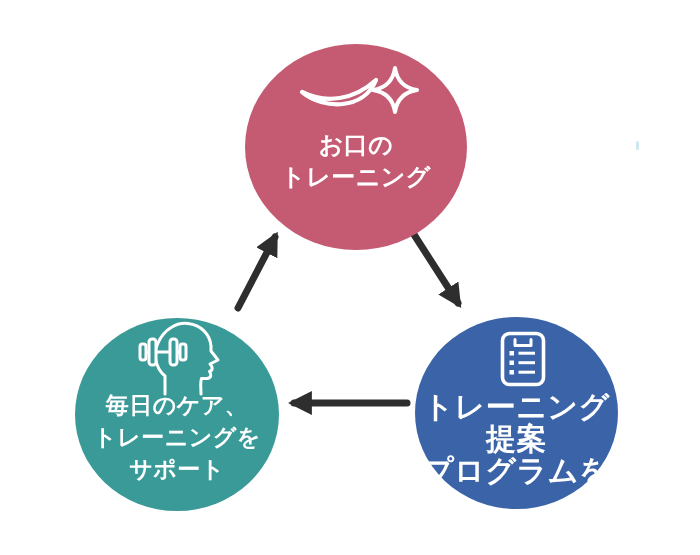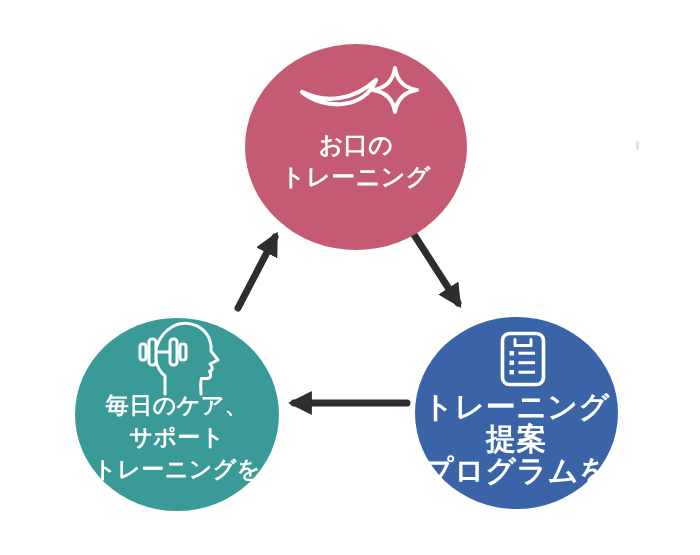--- a/index.html
+++ b/index.html
@@ -71,19 +71,19 @@
     <svg class="icon icon-head" width="96" height="78" viewBox="0 0 96 78">
       <path d="M33,74 L33,56 C23,48 21,33 26,23 C32,9 45,2 56,3.5 C69,5 78,14 79,26 L79,31 L86,40 L78,44 C81,47 81,50 77.5,51.5 C80,54.5 79,58 75,58.5 L69.5,58.5 C68,63 69,67 69,74" fill="none" stroke="#ffffff" stroke-width="3" stroke-linecap="round" stroke-linejoin="round"></path>
       <line x1="11" y1="32" x2="51" y2="32" stroke="#ffffff" stroke-width="3" stroke-linecap="round"></line>
       <rect x="17" y="19" width="7" height="26" rx="3" stroke="#ffffff" stroke-width="3" style="fill: rgb(58, 154, 152);"></rect>
       <rect x="38" y="19" width="7" height="26" rx="3" stroke="#ffffff" stroke-width="3" style="fill: rgb(58, 154, 152);"></rect>
       <rect x="8" y="24" width="6" height="16" rx="2.5" stroke="#ffffff" stroke-width="3" style="fill: rgb(58, 154, 152);"></rect>
       <rect x="48" y="24" width="6" height="16" rx="2.5" stroke="#ffffff" stroke-width="3" style="fill: rgb(58, 154, 152);"></rect>
     </svg>
     <div class="node-label" style="color: rgb(255, 255, 255);">
       <div>毎日のケア、</div>
+      <div>トレーニングを</div>
       <div>サポート</div>
-      <div>トレーニングを</div>
     </div>
   </div>
 
   <div class="artifact"></div>
 </div>
 
 </body></html>

